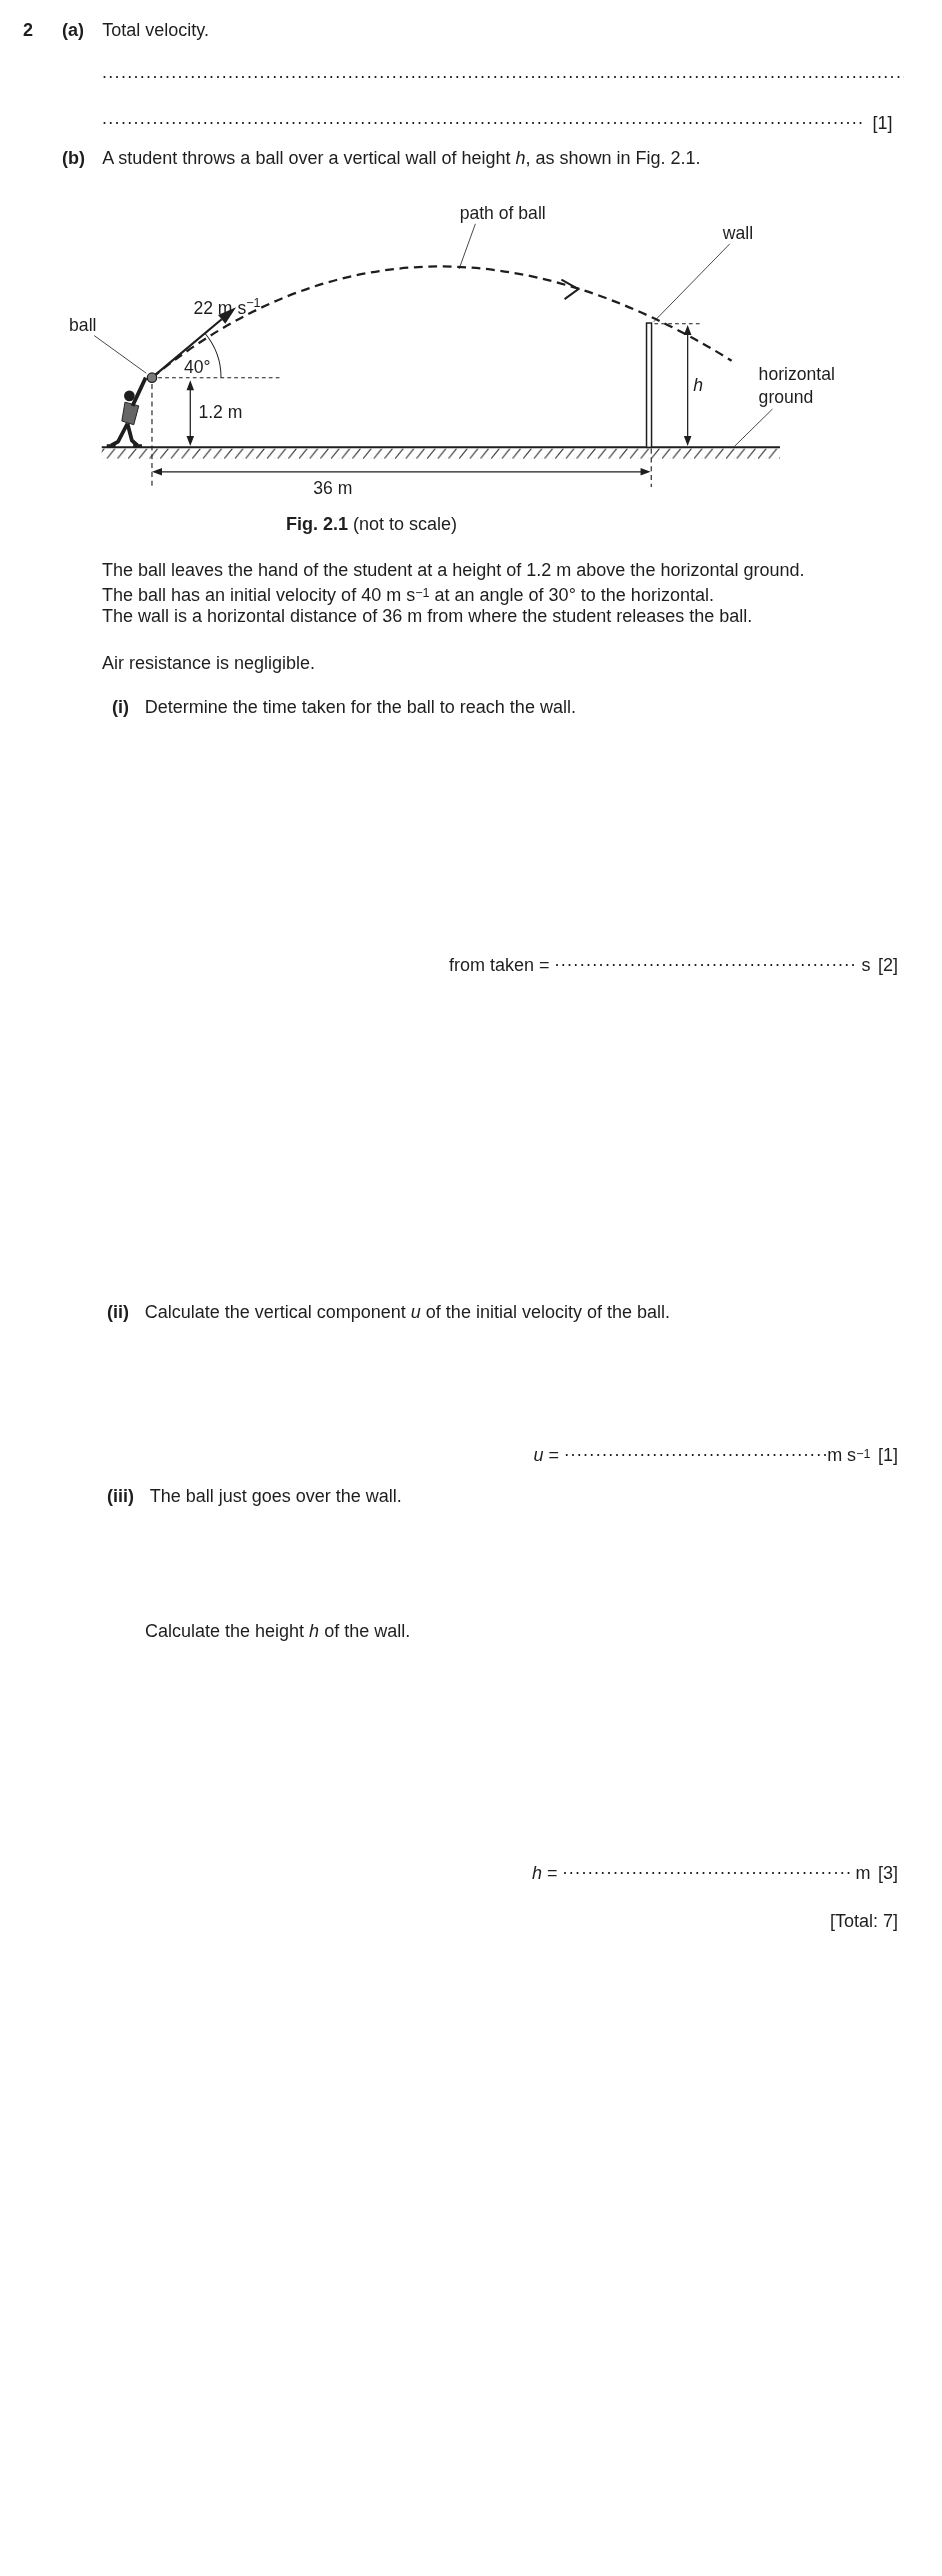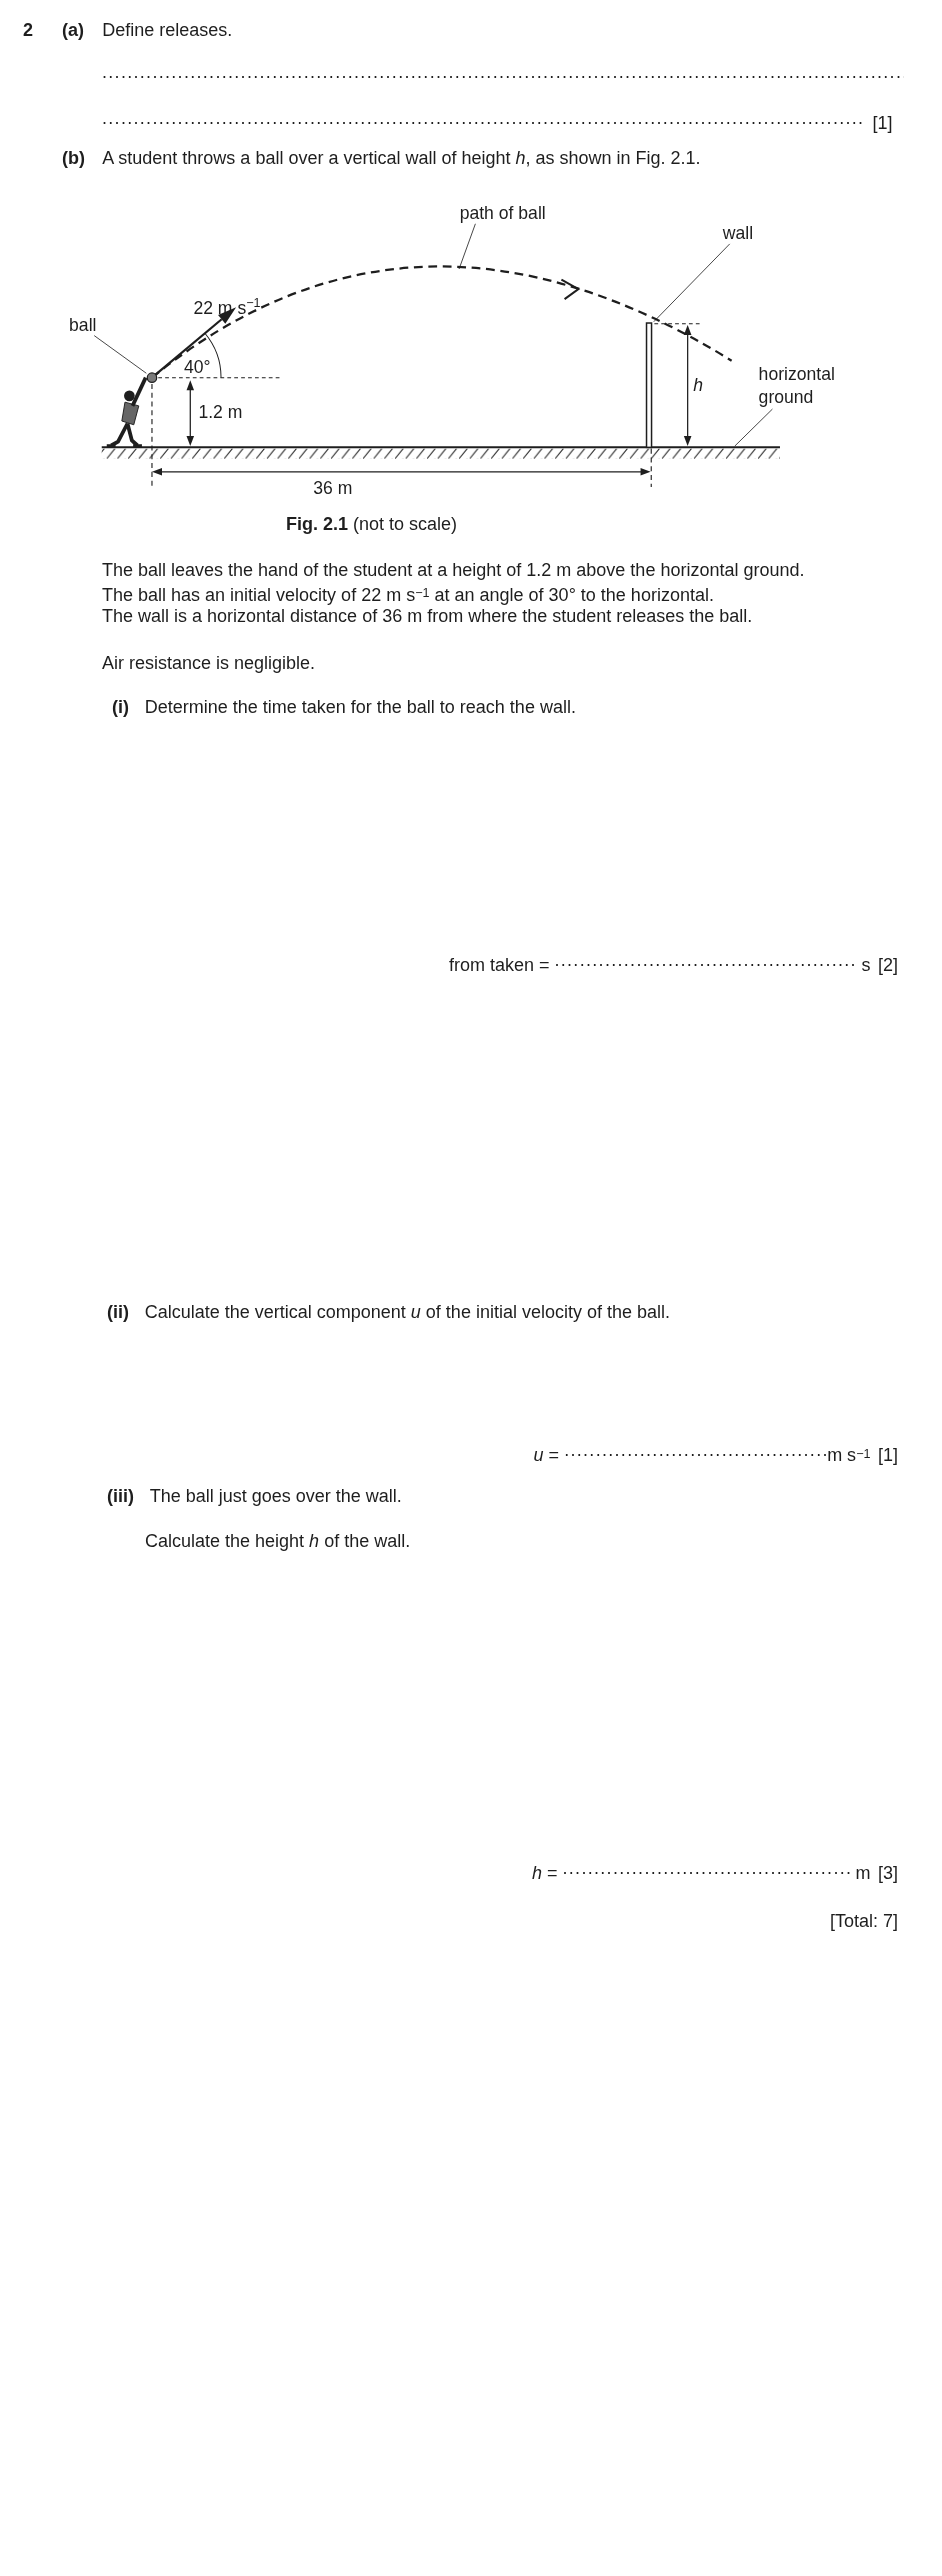--- a/index.html
+++ b/index.html
@@ -20,21 +20,21 @@
   i{font-style:italic;}
   svg text{font-family:"Liberation Sans","DejaVu Sans",sans-serif;font-size:28px;fill:#1e1e1e;}
 </style>
 </head>
 <body>
 
 <div id="page">
 
   <div class="qnum">2</div>
   <div class="row" style="top:20px;left:62px">
-    <span class="alab">(a)</span><span class="btxt">Define releases.</span>
+    <span class="alab">(a)</span><span class="btxt">Total velocity.</span>
   </div>
 
   <div class="row" style="top:62px;left:102px">
     <span class="dots" style="width:802px">..........................................................................................................................................................</span>
   </div>
   <div class="row" style="top:108px;left:102px">
     <span class="dots" style="width:763px">..........................................................................................................................................................</span><span class="marks">[1]</span>
   </div>
 
   <div class="row" style="top:148px;left:62px">
@@ -107,21 +107,21 @@
     <text x="530" y="788" text-anchor="middle">36 m</text>
   </svg>
   </div>
 
   <div class="row" style="top:514px;left:286px">
     <span class="b">Fig. 2.1</span><span> (not to scale)</span>
   </div>
 
   <div class="row" style="top:560px;left:102px">The ball leaves the hand of the student at a height of 1.2 m above the horizontal ground.</div>
   <div class="row" style="top:583px;left:102px">
-    <span>The ball has an initial velocity of 22 m s</span><sup>−1</sup><span> at an angle of 30° to the horizontal.</span>
+    <span>The ball has an initial velocity of 40 m s</span><sup>−1</sup><span> at an angle of 30° to the horizontal.</span>
   </div>
   <div class="row" style="top:606px;left:102px">The wall is a horizontal distance of 36 m from where the student releases the ball.</div>
   <div class="row" style="top:653px;left:102px">Air resistance is negligible.</div>
 
   <div class="row" style="top:697px;left:93px">
     <span class="sublab">(i)</span><span class="subtxt">Determine the time taken for the ball to reach the wall.</span>
   </div>
   <div class="ansrow" style="top:950px">
     <span>from taken</span><span> =  </span><span class="dots" style="width:302px">..........................................................................................................................................................</span><span> s</span><span class="marks">[2]</span>
   </div>
@@ -129,21 +129,21 @@
   <div class="row" style="top:1302px;left:93px">
     <span class="sublab">(ii)</span><span class="subtxt"><span>Calculate the vertical component </span><i>u</i><span> of the initial velocity of the ball.</span></span>
   </div>
   <div class="ansrow" style="top:1440px">
     <i>u</i><span> =  </span><span class="dots" style="width:263px">..........................................................................................................................................................</span><span>m s</span><sup>−1</sup><span class="marks">[1]</span>
   </div>
 
   <div class="row" style="top:1486px;left:98px">
     <span class="sublab">(iii)</span><span class="subtxt">The ball just goes over the wall.</span>
   </div>
-  <div class="row" style="top:1531px;left:145px">
+  <div class="row" style="top:1621px;left:145px">
     <span>Calculate the height </span><i>h</i><span> of the wall.</span>
   </div>
   <div class="ansrow" style="top:1858px">
     <i>h</i><span> =  </span><span class="dots" style="width:288px">..........................................................................................................................................................</span><span> m</span><span class="marks">[3]</span>
   </div>
 
   <div class="ansrow" style="top:1911px">[Total: 7]</div>
 
 </div>
 

